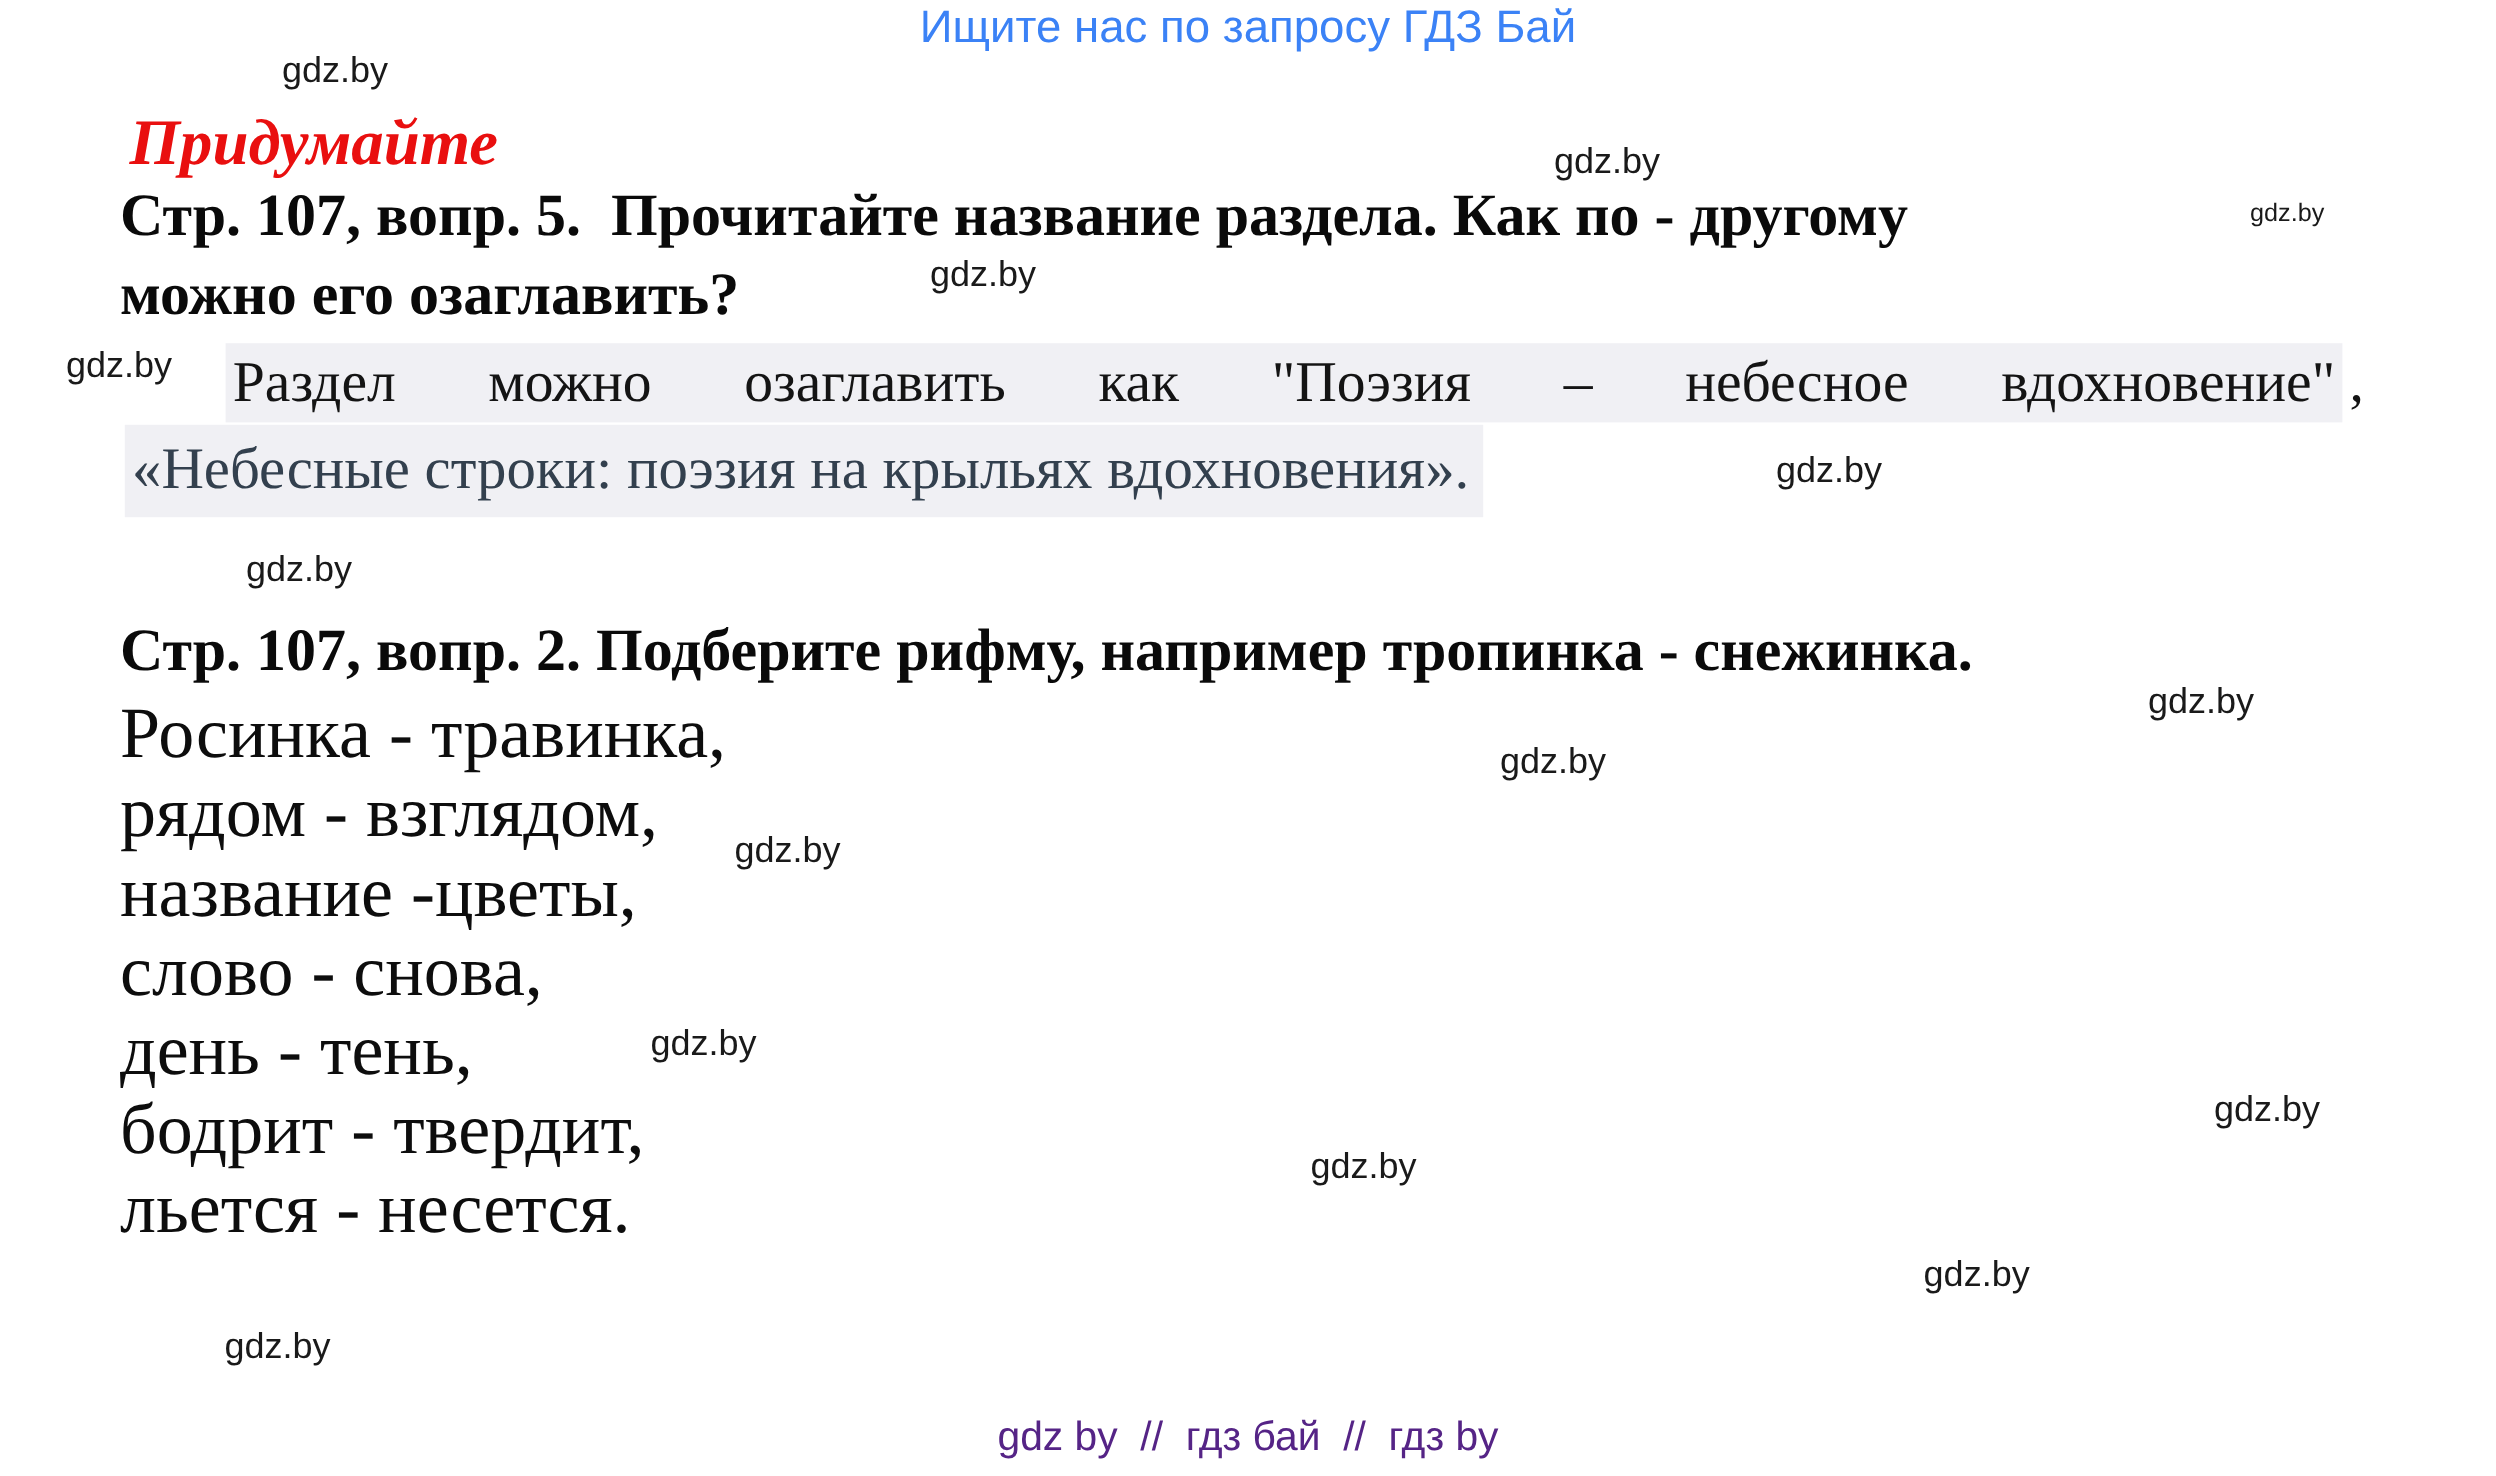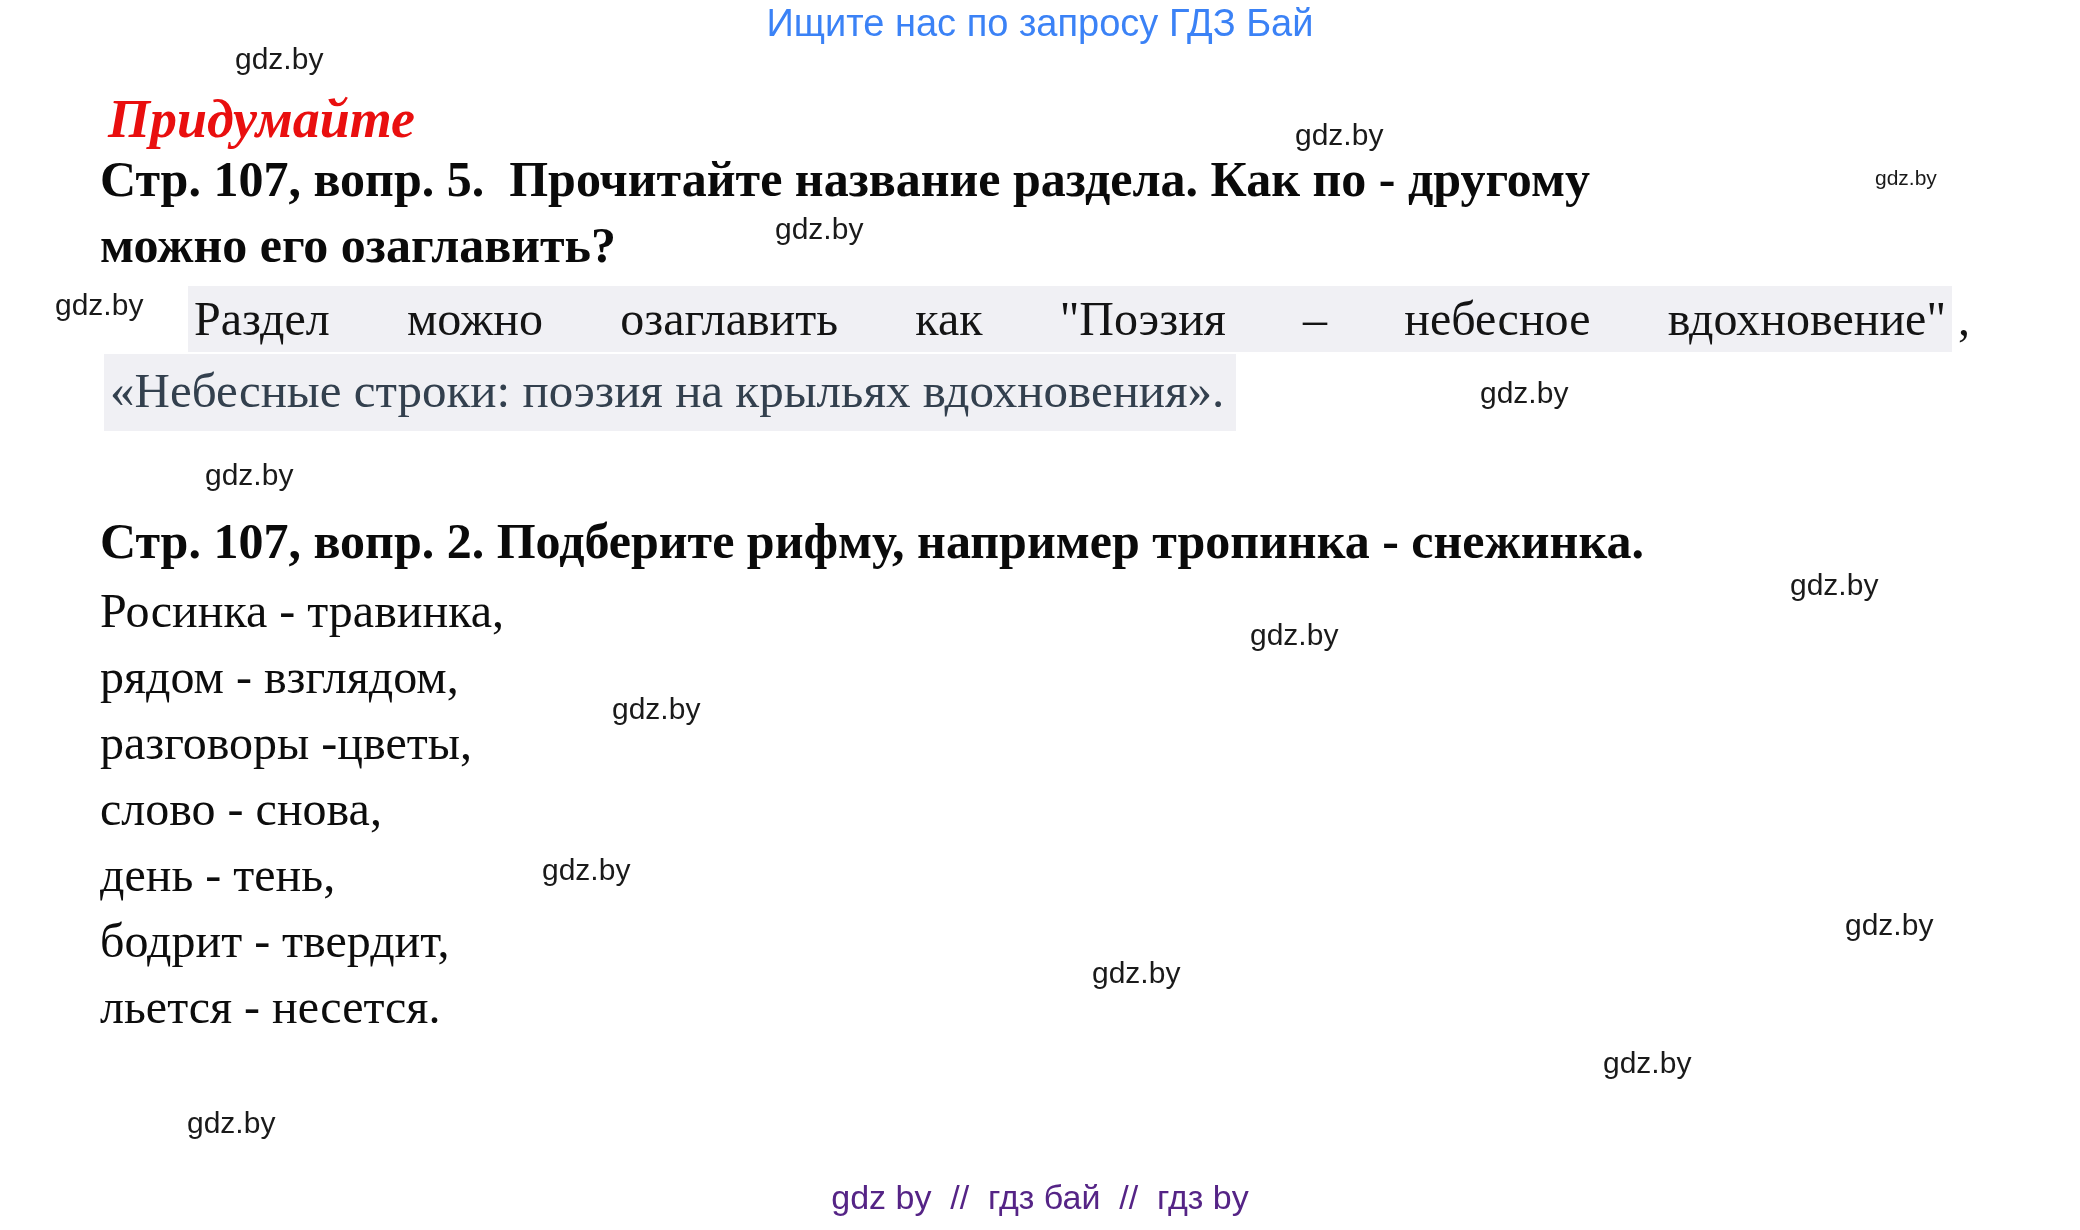--- a/index.html
+++ b/index.html
@@ -55,21 +55,21 @@
   .ans2-bar {
     position:absolute; left:104px; top:354px;
     background:#f0f0f4;
     padding:8px 12px 12px 6px;
     font-size:49px; color:#33404e;
     white-space:nowrap;
   }
 
   .rhymes {
     position:absolute; left:100px; top:578px;
-    font-size:48px; line-height:66px; color:#0d0d0d;
+    font-size:60px; line-height:66px; color:#0d0d0d;
   }
 
   .footer {
     position:absolute; top:1178px; left:0; width:100%;
     text-align:center;
     font-family:Liberation Sans, sans-serif;
     font-size:34px; color:#552486;
     white-space:pre;
   }
 </style>
@@ -101,20 +101,20 @@
 
 <div class="ans1-bar">Раздел можно озаглавить как "Поэзия – небесное вдохновение"</div>
 <div class="ans1-comma">,</div>
 <div class="ans2-bar">«Небесные строки: поэзия на крыльях вдохновения».</div>
 
 <div class="q-title q2-title">Стр. 107, вопр. 2. Подберите рифму, например тропинка - снежинка.</div>
 
 <div class="rhymes">
   <div>Росинка - травинка,</div>
   <div>рядом - взглядом,</div>
-  <div>разговоры -цветы,</div>
+  <div>название -цветы,</div>
   <div>слово - снова,</div>
   <div>день - тень,</div>
   <div>бодрит - твердит,</div>
   <div>льется - несется.</div>
 </div>
 
 <div class="footer">gdz by  //  гдз бай  //  гдз by</div>
 
 </body></html>

